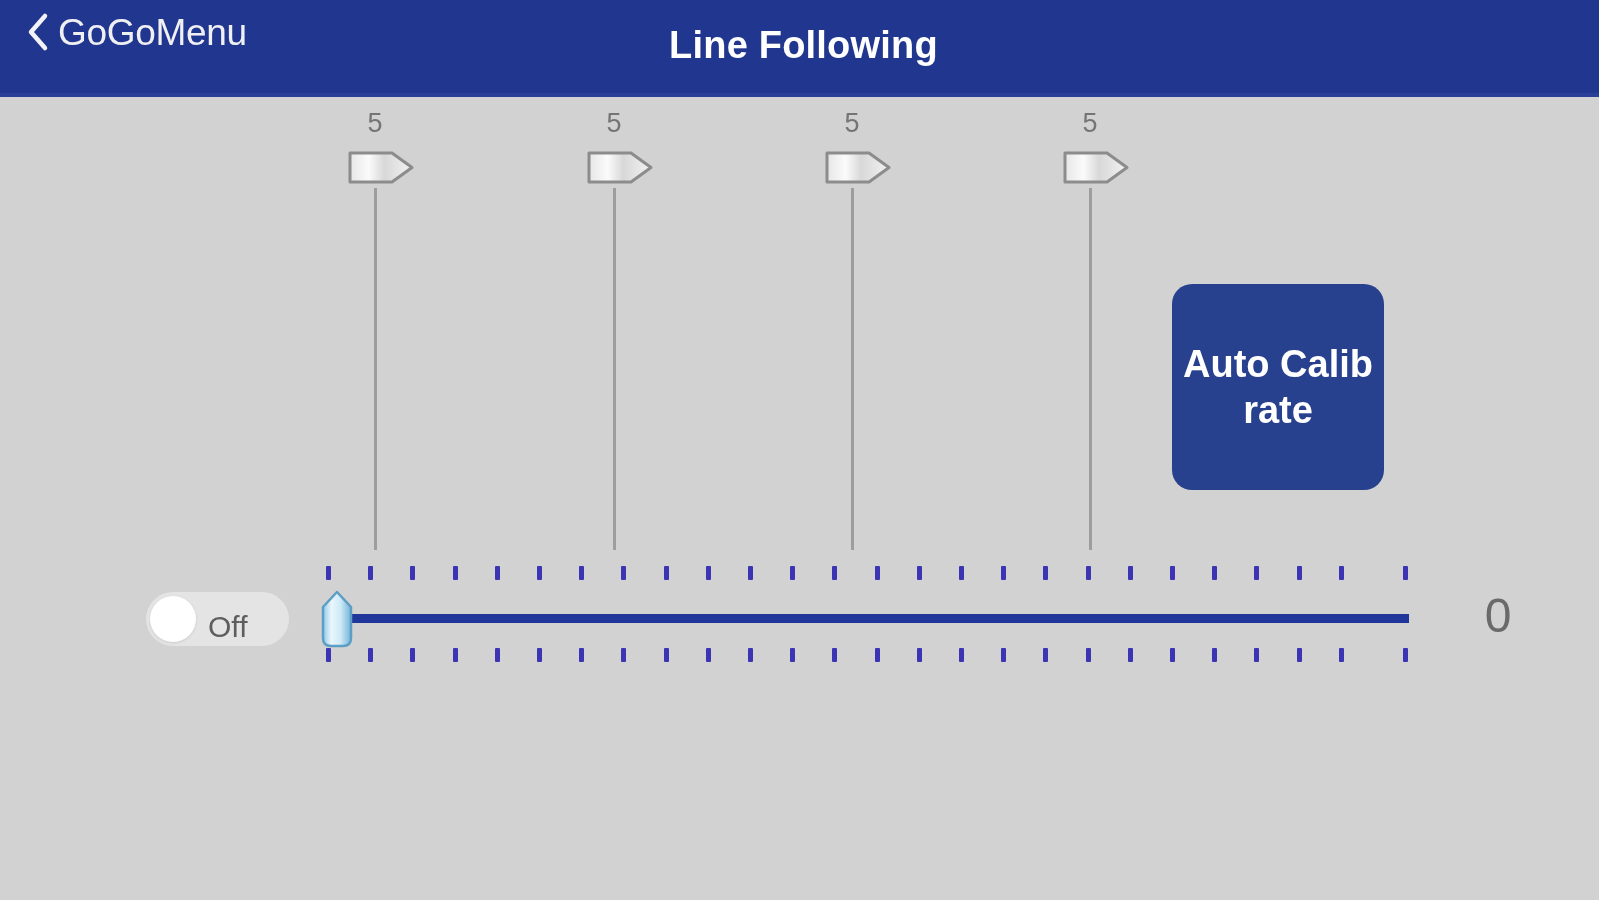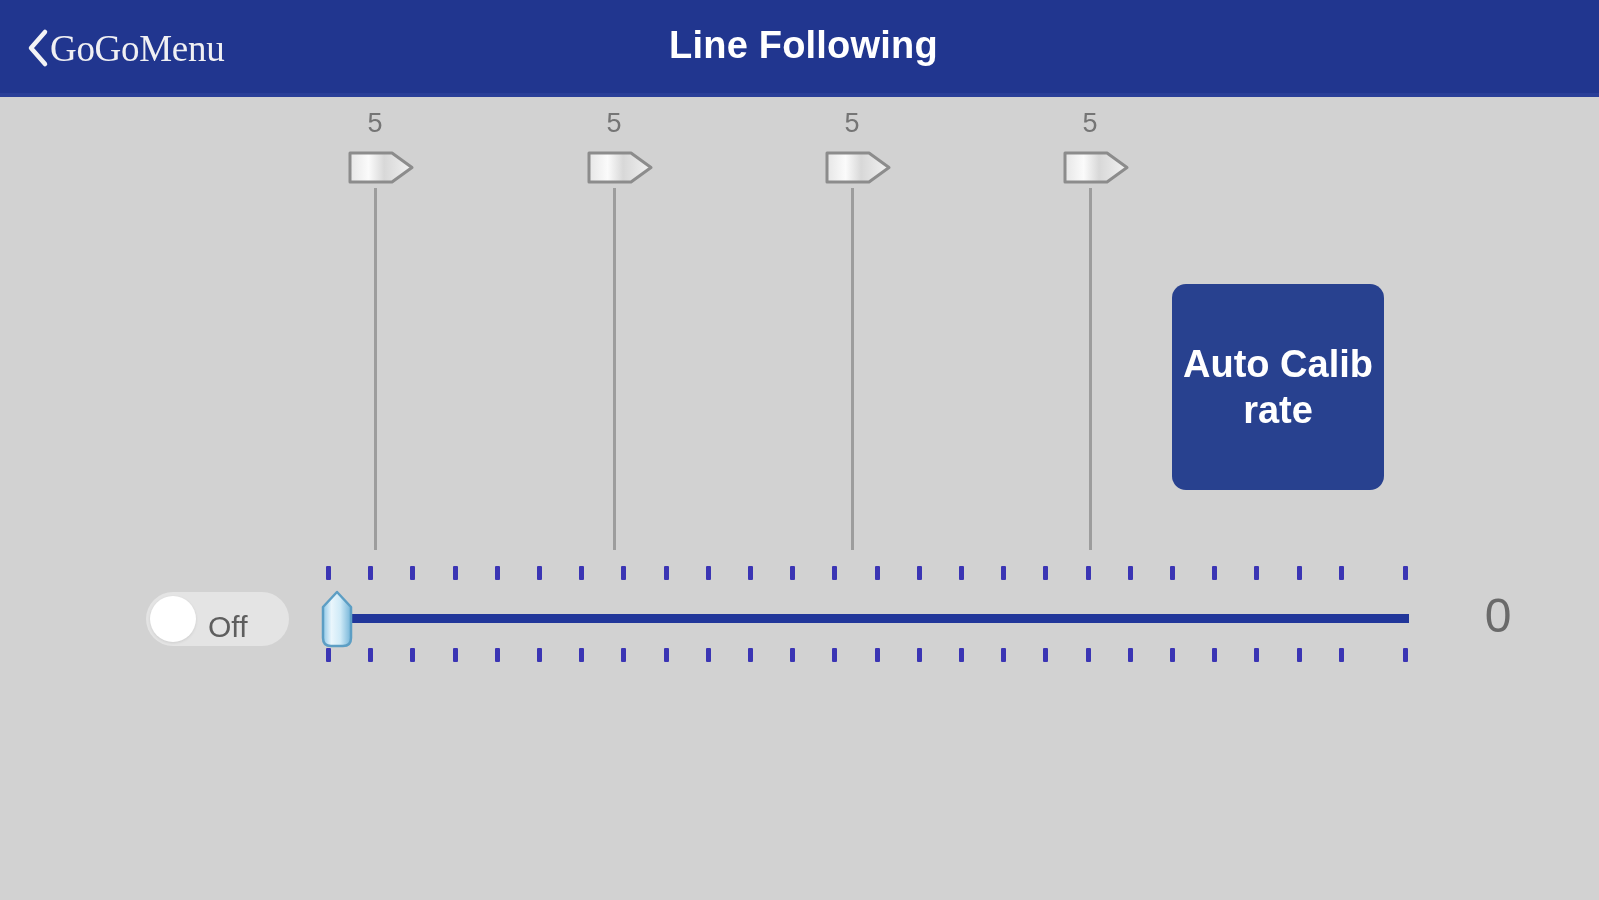--- a/index.html
+++ b/index.html
@@ -29,27 +29,27 @@
   #header-underline {
     position: absolute;
     left: 0; top: 93px;
     width: 1599px;
     height: 4px;
     background: #2a3f98;
   }
   #back-button {
     position: absolute;
     left: 26px;
-    top: 22px;
+    top: 6px;
     height: 52px;
     display: flex;
     align-items: center;
+    gap: 8px;
     cursor: pointer;
     user-select: none;
-    font-family: Liberation Serif, serif;
   }
   #back-chevron {
     display: block;
     width: 24px;
     height: 40px;
     color: #f3f3f5;
   }
   #back-label {
     color: #f0f0f3;
     font-size: 37px;
@@ -101,21 +101,21 @@
   }
 
   
   #auto-calibrate {
     position: absolute;
     left: 1172px;
     top: 284px;
     width: 212px;
     height: 206px;
     background: #28418f;
-    border-radius: 14px;
+    border-radius: 20px;
     color: #ffffff;
     font-size: 38px;
     font-weight: bold;
     line-height: 1.22;
     display: flex;
     align-items: center;
     justify-content: center;
     text-align: center;
     cursor: pointer;
     user-select: none;

